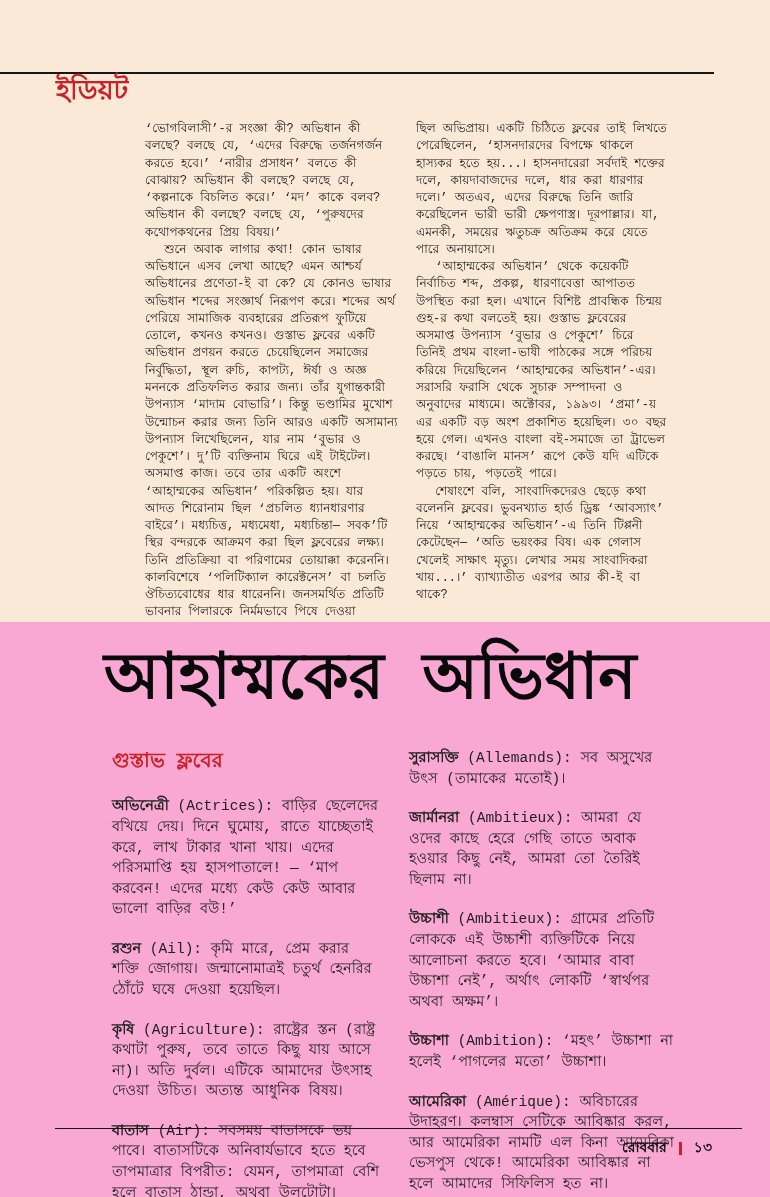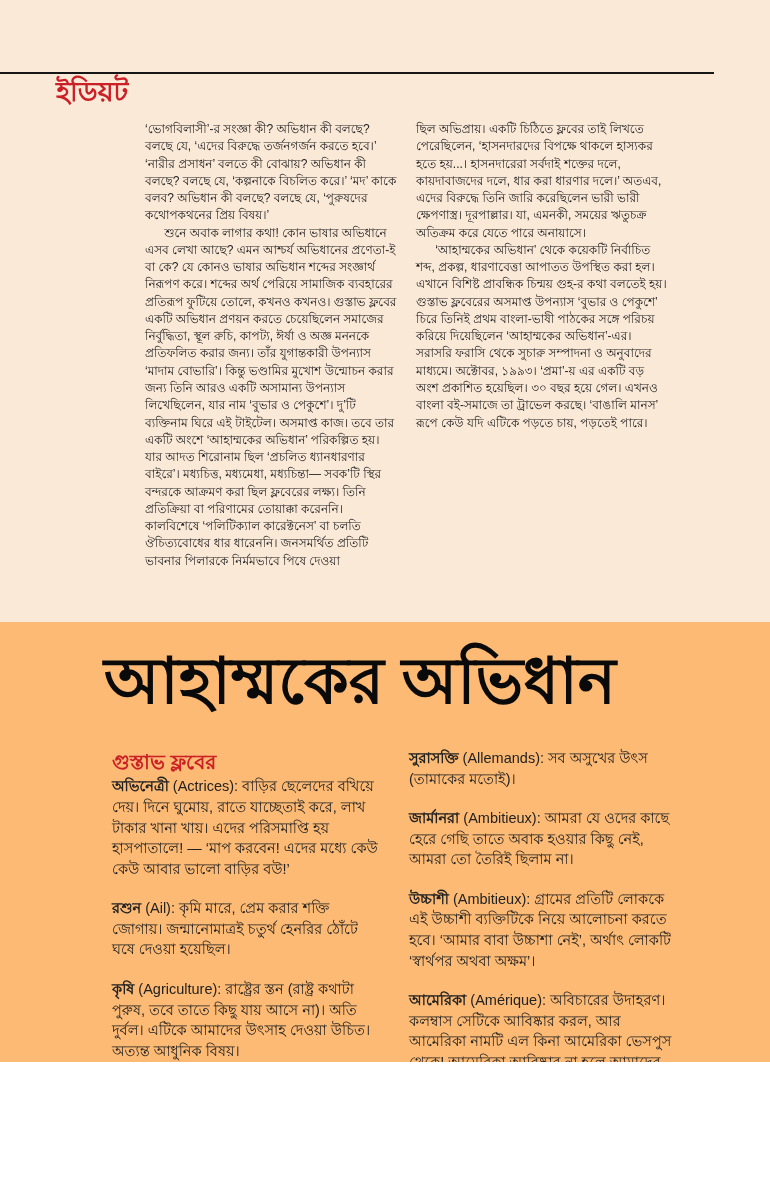--- a/index.html
+++ b/index.html
@@ -1,22 +1,22 @@
 <!DOCTYPE html>
 <html><head>
 <meta charset="utf-8">
 <style>
   * { margin: 0; padding: 0; box-sizing: border-box; }
   html, body { background: #ffffff; }
   .page {
     position: relative;
     width: 770px;
-    height: 1062px;
-    background: #fdba74;
-    font-family: Liberation Sans, sans-serif;
+    height: 1197px;
+    background: #f9a8d4;
+    font-family: Liberation Mono, monospace;
     color: #1c1c1c;
     overflow: hidden;
   }
   
   .intro-section {
     position: absolute;
     top: 0; left: 0;
     width: 770px;
     height: 622px;
     background: #fbe9d8;
@@ -61,20 +61,21 @@
     top: 748px; left: 112px;
     width: 566px;
     display: flex;
     gap: 28px;
   }
   .dict-col { width: 269px; font-size: 14.5px; line-height: 1.42; color: #222; }
   .byline {
     color: #cb2026;
     font-size: 20px;
     font-weight: 700;
+    margin-bottom: 20px;
   }
   .entry { margin-bottom: 19px; }
   .entry .term { font-weight: 700; }
   .entry .french { font-weight: 400; }
   
   .footer-rule {
     position: absolute;
     top: 1128px; left: 55px;
     width: 687px;
     border-top: 1.5px solid #161616;
@@ -107,20 +108,21 @@
     <div class="section-label">ইডিয়ট</div>
 
     <div class="intro-cols">
       <div class="intro-col">
         <p>‘ভোগবিলাসী’-র সংজ্ঞা কী? অভিধান কী বলছে? বলছে যে, ‘এদের বিরুদ্ধে তর্জনগর্জন করতে হবে।’ ‘নারীর প্রসাধন’ বলতে কী বোঝায়? অভিধান কী বলছে? বলছে যে, ‘কল্পনাকে বিচলিত করে।’ ‘মদ’ কাকে বলব? অভিধান কী বলছে? বলছে যে, ‘পুরুষদের কথোপকথনের প্রিয় বিষয়।’</p>
         <p class="indent">শুনে অবাক লাগার কথা! কোন ভাষার অভিধানে এসব লেখা আছে? এমন আশ্চর্য অভিধানের প্রণেতা-ই বা কে? যে কোনও ভাষার অভিধান শব্দের সংজ্ঞার্থ নিরূপণ করে। শব্দের অর্থ পেরিয়ে সামাজিক ব্যবহারের প্রতিরূপ ফুটিয়ে তোলে, কখনও কখনও। গুস্তাভ ফ্লবের একটি অভিধান প্রণয়ন করতে চেয়েছিলেন সমাজের নির্বুদ্ধিতা, স্থূল রুচি, কাপট্য, ঈর্ষা ও অজ্ঞ মননকে প্রতিফলিত করার জন্য। তাঁর যুগান্তকারী উপন্যাস ‘মাদাম বোভারি’। কিন্তু ভণ্ডামির মুখোশ উন্মোচন করার জন্য তিনি আরও একটি অসামান্য উপন্যাস লিখেছিলেন, যার নাম ‘বুভার ও পেকুশে’। দু’টি ব্যক্তিনাম ঘিরে এই টাইটেল। অসমাপ্ত কাজ। তবে তার একটি অংশে ‘আহাম্মকের অভিধান’ পরিকল্পিত হয়। যার আদত শিরোনাম ছিল ‘প্রচলিত ধ্যানধারণার বাইরে’। মধ্যচিত্ত, মধ্যমেধা, মধ্যচিন্তা— সবক’টি স্থির বন্দরকে আক্রমণ করা ছিল ফ্লবেরের লক্ষ্য। তিনি প্রতিক্রিয়া বা পরিণামের তোয়াক্কা করেননি। কালবিশেষে ‘পলিটিক্যাল কারেক্টনেস’ বা চলতি ঔচিত্যবোধের ধার ধারেননি। জনসমর্থিত প্রতিটি ভাবনার পিলারকে নির্মমভাবে পিষে দেওয়া</p>
       </div>
       <div class="intro-col">
         <p>ছিল অভিপ্রায়। একটি চিঠিতে ফ্লবের তাই লিখতে পেরেছিলেন, ‘হাসনদারদের বিপক্ষে থাকলে হাস্যকর হতে হয়...। হাসনদারেরা সর্বদাই শক্তের দলে, কায়দাবাজদের দলে, ধার করা ধারণার দলে।’ অতএব, এদের বিরুদ্ধে তিনি জারি করেছিলেন ভারী ভারী ক্ষেপণাস্ত্র। দূরপাল্লার। যা, এমনকী, সময়ের ঋতুচক্র অতিক্রম করে যেতে পারে অনায়াসে।</p>
         <p class="indent">‘আহাম্মকের অভিধান’ থেকে কয়েকটি নির্বাচিত শব্দ, প্রকল্প, ধারণাবেত্তা আপাতত উপস্থিত করা হল। এখানে বিশিষ্ট প্রাবন্ধিক চিন্ময় গুহ-র কথা বলতেই হয়। গুস্তাভ ফ্লবেরের অসমাপ্ত উপন্যাস ‘বুভার ও পেকুশে’ চিরে তিনিই প্রথম বাংলা-ভাষী পাঠকের সঙ্গে পরিচয় করিয়ে দিয়েছিলেন ‘আহাম্মকের অভিধান’-এর। সরাসরি ফরাসি থেকে সুচারু সম্পাদনা ও অনুবাদের মাধ্যমে। অক্টোবর, ১৯৯৩। ‘প্রমা’-য় এর একটি বড় অংশ প্রকাশিত হয়েছিল। ৩০ বছর হয়ে গেল। এখনও বাংলা বই-সমাজে তা ট্রাভেল করছে। ‘বাঙালি মানস’ রূপে কেউ যদি এটিকে পড়তে চায়, পড়তেই পারে।</p>
+        <p class="indent">শেষাংশে বলি, সাংবাদিকদেরও ছেড়ে কথা বলেননি ফ্লবের। ভুবনখ্যাত হার্ড ড্রিঙ্ক ‘আবস্যাৎ’ নিয়ে ‘আহাম্মকের অভিধান’-এ তিনি টিপ্পনী কেটেছেন— ‘অতি ভয়ংকর বিষ। এক গেলাস খেলেই সাক্ষাৎ মৃত্যু। লেখার সময় সাংবাদিকরা খায়...।’ ব্যাখ্যাতীত এরপর আর কী-ই বা থাকে?</p>
       </div>
     </div>
   </section>
 
   <h1 class="feature-title">আহাম্মকের অভিধান</h1>
 
   <section class="dict">
     <div class="dict-col">
       <div class="byline">গুস্তাভ ফ্লবের</div>
 
@@ -156,20 +158,25 @@
         <span class="term">জার্মানরা</span>
         <span class="french">(Ambitieux):</span>
         <span>আমরা যে ওদের কাছে হেরে গেছি তাতে অবাক হওয়ার কিছু নেই, আমরা তো তৈরিই ছিলাম না।</span>
       </p>
       <p class="entry">
         <span class="term">উচ্চাশী</span>
         <span class="french">(Ambitieux):</span>
         <span>গ্রামের প্রতিটি লোককে এই উচ্চাশী ব্যক্তিটিকে নিয়ে আলোচনা করতে হবে। ‘আমার বাবা উচ্চাশা নেই’, অর্থাৎ লোকটি ‘স্বার্থপর অথবা অক্ষম’।</span>
       </p>
       <p class="entry">
+        <span class="term">উচ্চাশা</span>
+        <span class="french">(Ambition):</span>
+        <span>‘মহৎ’ উচ্চাশা না হলেই ‘পাগলের মতো’ উচ্চাশা।</span>
+      </p>
+      <p class="entry">
         <span class="term">আমেরিকা</span>
         <span class="french">(Amérique):</span>
         <span>অবিচারের উদাহরণ। কলম্বাস সেটিকে আবিষ্কার করল, আর আমেরিকা নামটি এল কিনা আমেরিকা ভেসপুস থেকে! আমেরিকা আবিষ্কার না হলে আমাদের সিফিলিস হত না। কাছাখোলা হয়ে প্রশংসা করতে হবে, বিশেষত সেখানে না গেলে। ‘রাষ্ট্রনীতির স্বশাসন’-এর বিরুদ্ধে ভাষণ দিতে হবে।</span>
       </p>
     </div>
   </section>
 
   <div class="footer-rule"></div>
   <div class="footer">
     <span>রোববার</span>

